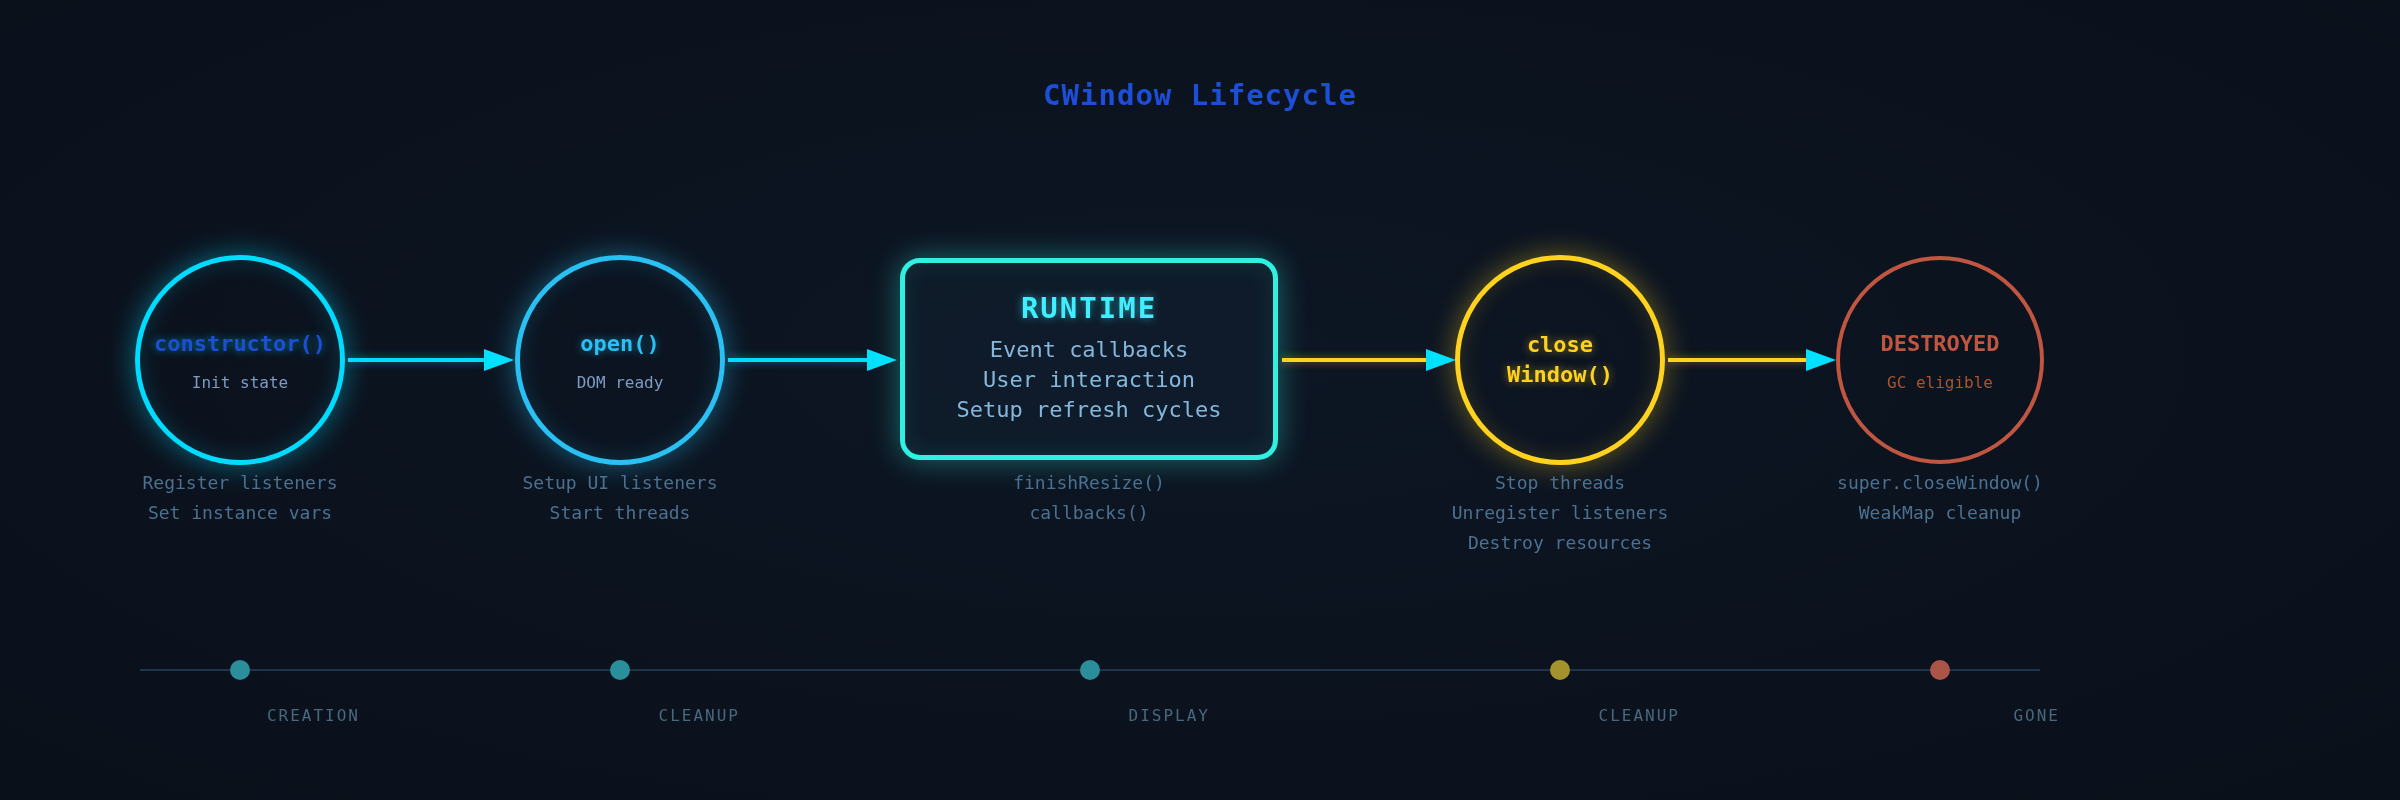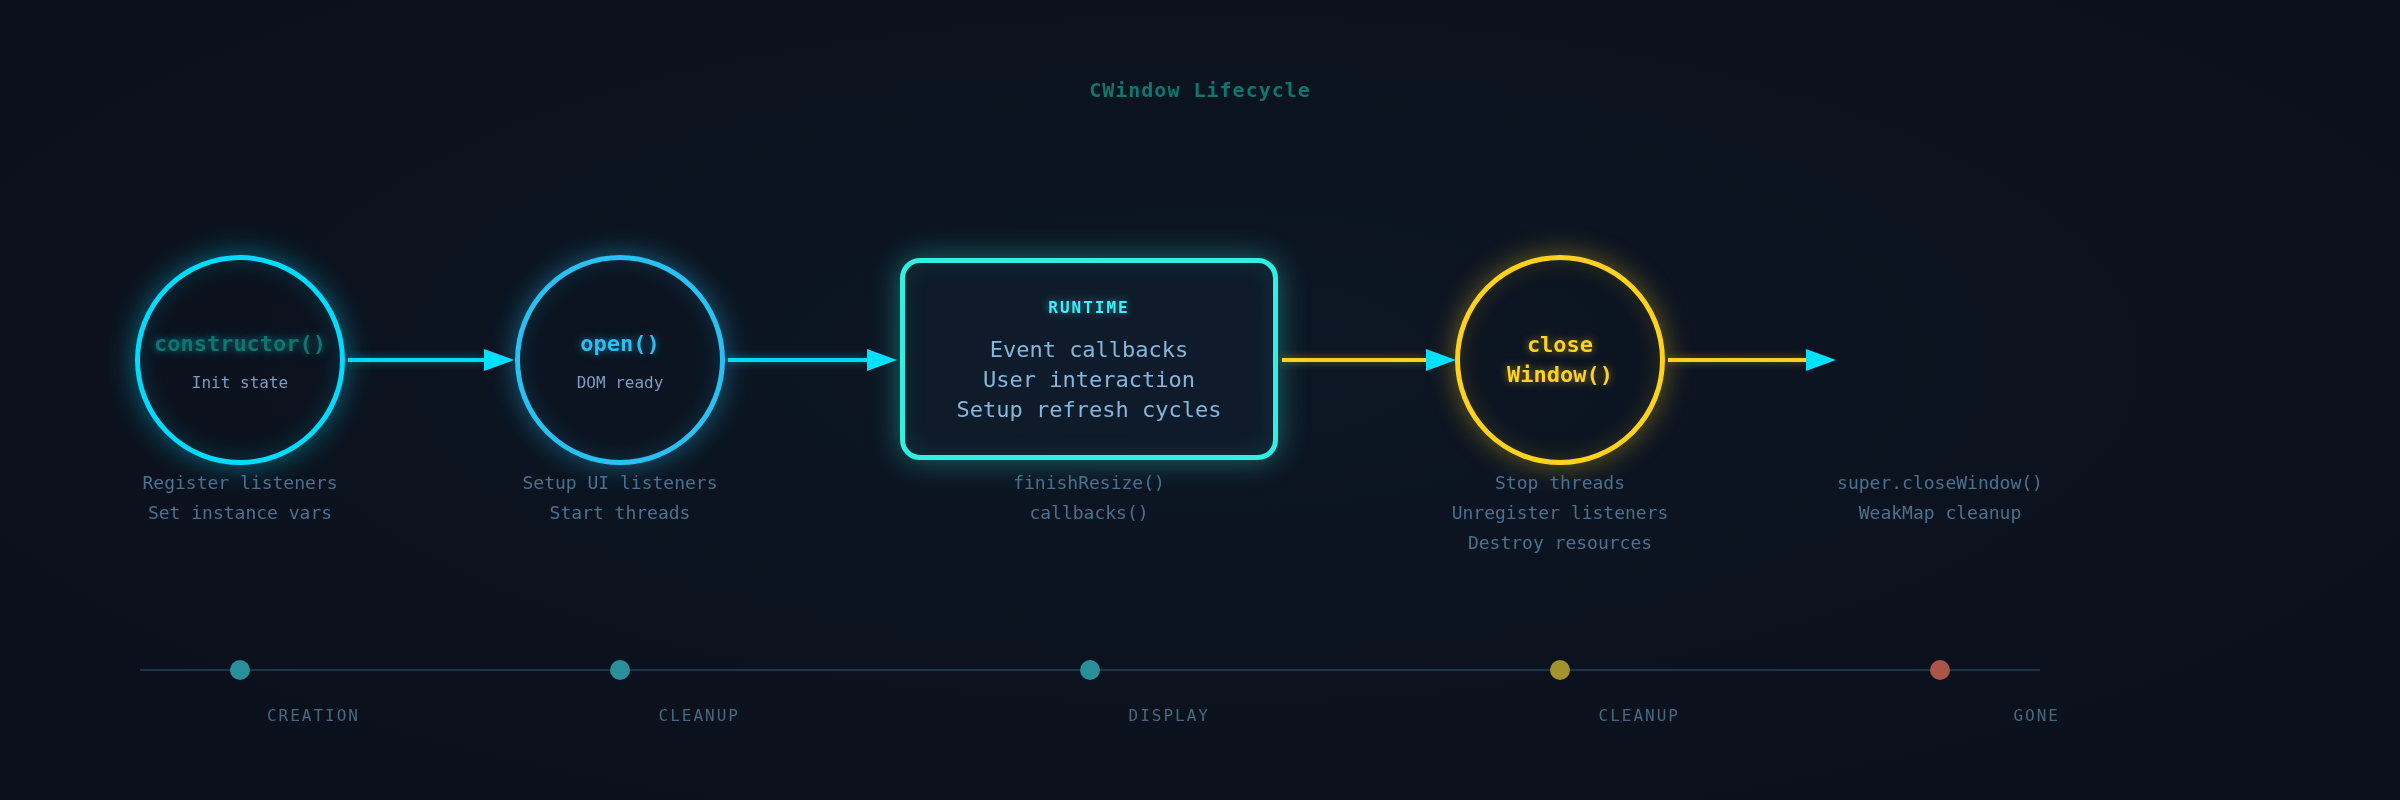--- a/index.html
+++ b/index.html
@@ -6,22 +6,22 @@
   body {
     width: 2400px; height: 800px;
     background: radial-gradient(ellipse at 50% 45%, #0d1624 0%, #0a101a 100%);
     font-family: "DejaVu Sans Mono", "Liberation Mono", monospace;
     overflow: hidden;
   }
   #canvas { position: relative; width: 2400px; height: 800px; }
 
   .title {
     position: absolute; left: 0; top: 78px; width: 2400px;
-    text-align: center; font-size: 20px; font-weight: bold;
-    color: #0f766e; letter-spacing: 1px;
+    text-align: center; font-size: 29px; font-weight: bold;
+    color: #1d4ed8; letter-spacing: 1px;
   }
 
   
   .node { position: absolute; display: flex; flex-direction: column;
           align-items: center; justify-content: center; box-sizing: content-box; }
   .circle { width: 200px; height: 200px; border-radius: 50%; }
 
   .n1 { left: 135px; top: 255px; border: 5px solid #00dcff;
         box-shadow: 0 0 28px rgba(0,220,255,.45), inset 0 0 22px rgba(0,220,255,.18); }
   .n2 { left: 515px; top: 255px; border: 5px solid #29c0f4;
@@ -31,23 +31,23 @@
   .n5 { left: 1836px; top: 256px; border: 4px solid #c05540; }
 
   .nbox {
     left: 900px; top: 258px; width: 368px; height: 192px;
     border: 5px solid #2ff0e2; border-radius: 20px;
     background: rgba(22,44,62,.28);
     box-shadow: 0 0 30px rgba(47,240,226,.40), inset 0 0 24px rgba(47,240,226,.10);
   }
 
   .node-label { font-size: 22px; font-weight: bold; line-height: 30px; }
-  .c1 { color: #0f766e; text-shadow: 0 0 9px rgba(0,220,255,.55); }
+  .c1 { color: #1d4ed8; text-shadow: 0 0 9px rgba(0,220,255,.55); }
   .c2 { color: #29c0f4; text-shadow: 0 0 9px rgba(41,192,244,.55); }
-  .c3 { color: #40eeff; text-shadow: 0 0 9px rgba(64,238,255,.55); font-size: 16px; letter-spacing: 2px; }
+  .c3 { color: #40eeff; text-shadow: 0 0 9px rgba(64,238,255,.55); font-size: 29px; letter-spacing: 2px; }
   .c4 { color: #ffd21f; text-shadow: 0 0 9px rgba(255,210,31,.55); }
   .c5 { color: #c05540; }
 
   .node-sub { font-size: 16px; margin-top: 14px; color: #7e9bc2; }
   .sub5 { color: #a8552e; }
 
   .box-items { margin-top: 12px; text-align: center; }
   .box-items div { font-size: 22px; line-height: 30px; color: #85b7dc; }
 
   
@@ -96,20 +96,24 @@
       <div>User interaction</div>
       <div>Setup refresh cycles</div>
     </div>
   </div>
 
   <div class="node circle n4">
     <div class="node-label c4">close</div>
     <div class="node-label c4">Window()</div>
   </div>
 
+  <div class="node circle n5">
+    <div class="node-label c5">DESTROYED</div>
+    <div class="node-sub sub5">GC eligible</div>
+  </div>
 
   <div class="aline cy" style="left:348px; width:137px;"></div>
   <div class="ahead" style="left:484px;"></div>
 
   <div class="aline cy" style="left:728px; width:140px;"></div>
   <div class="ahead" style="left:867px;"></div>
 
   <div class="aline yl" style="left:1282px; width:145px;"></div>
   <div class="ahead" style="left:1426px;"></div>
 

